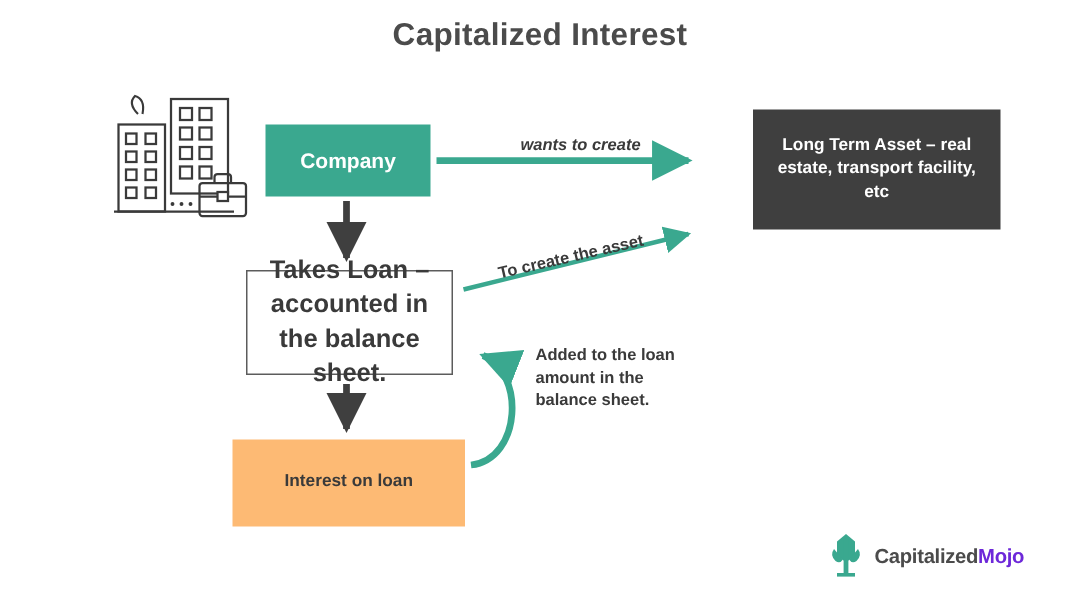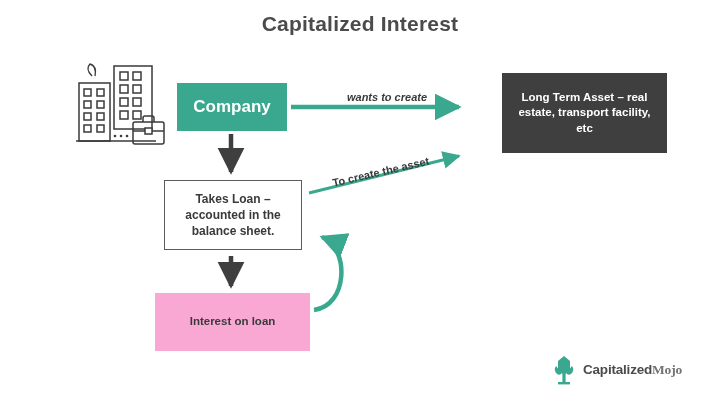--- a/index.html
+++ b/index.html
@@ -30,41 +30,41 @@
     align-items:center;
     justify-content:center;
     text-align:center;
     font-weight:bold;
     line-height:1.35;
   }
   #company-box{
     left:177px;top:83px;width:110px;height:48px;
     background:#3aa88f;
     color:#ffffff;
-    font-size:17px;
+    font-size:14px;
   }
   #asset-box{
     left:466px;top:73px;width:165px;height:80px;
     background:#3f3f3f;
     color:#ffffff;
     font-size:11.5px;
     padding:0 10px;
     margin-left:36px;
   }
   #loan-box{
     left:164px;top:180px;width:138px;height:70px;
     background:#ffffff;
     border:1.6px solid #5c5c5c;
     color:#3a3a3a;
-    font-size:12px;
+    font-size:17px;
     padding:0 3px;
   }
   #interest-box{
     left:155px;top:293px;width:155px;height:58px;
-    background:#f9a8d4;
+    background:#fdba74;
     color:#3a3a3a;
     font-size:11.5px;
   }
 
   
   .arrow-label{
     position:absolute;
     font-size:11px;
     font-weight:bold;
     color:#3a3a3a;
@@ -83,21 +83,21 @@
 
   
   #brand{
     position:absolute;left:551px;top:355px;
     display:flex;align-items:center;gap:6px;
   }
   #brand-text{
     font-size:13.5px;font-weight:bold;color:#4b4b4b;
     letter-spacing:-.2px;
   }
-  #brand-text .mojo{color:#737373;font-family:Liberation Serif, serif;}
+  #brand-text .mojo{color:#6d28d9;}
 </style>
 </head>
 <body>
 
 <div id="stage">
 
   <div class="title">Capitalized Interest</div>
 
   <svg class="overlay" viewBox="0 0 720 401">
     <g stroke="#3a3a3a" stroke-width="1.5" fill="none">
@@ -180,20 +180,21 @@
   <div class="box" id="loan-box">
     <span>Takes Loan – accounted in the balance sheet.</span>
   </div>
 
   <div class="box" id="interest-box">
     <span>Interest on loan</span>
   </div>
 
   <div class="arrow-label" id="label-wants">wants to create</div>
   <div class="arrow-label" id="label-create">To create the asset</div>
+  <div class="arrow-label" id="label-added">Added to the loan amount in the balance sheet.</div>
 
   <div id="brand">
     <svg width="26" height="30" viewBox="0 0 26 30">
       <path d="M13 1 L19 6 L19 15 L13 20 L7 15 L7 6 Z" fill="#3aa88f"></path>
       <rect x="11.4" y="4" width="3.2" height="24" fill="#3aa88f"></rect>
       <path d="M5 11 q-3 4 1 8 q3 2 5 -1 z" fill="#3aa88f"></path>
       <path d="M21 11 q3 4 -1 8 q-3 2 -5 -1 z" fill="#3aa88f"></path>
       <rect x="7" y="27" width="12" height="2.4" fill="#3aa88f"></rect>
     </svg>
     <div id="brand-text"><span>Capitalized</span><span class="mojo">Mojo</span></div>

